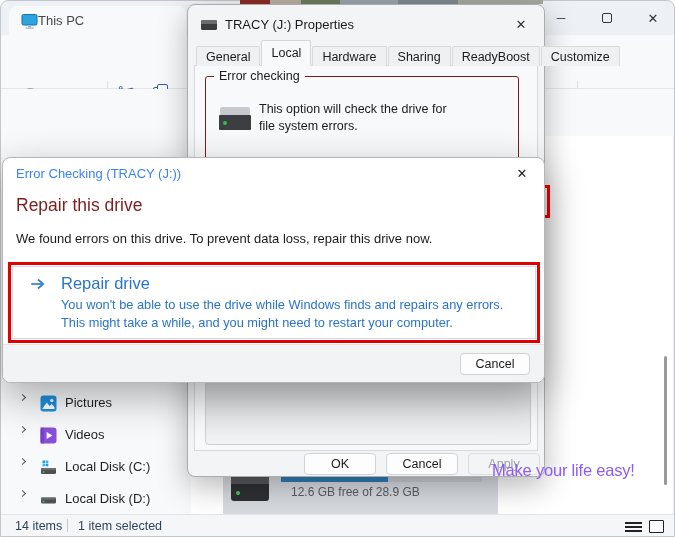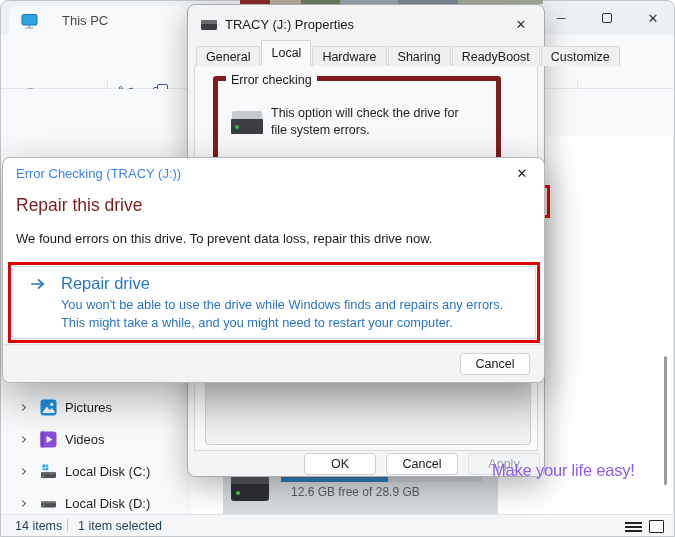--- a/index.html
+++ b/index.html
@@ -3,21 +3,21 @@
 <meta charset="utf-8">
 <style>
   html,body{margin:0;padding:0;background:#dcdfe3;}
   *{box-sizing:border-box;}
   #stage{position:relative;width:675px;height:537px;font-family:"Liberation Sans",sans-serif;overflow:hidden;background:#fff;}
   
   .window{position:absolute;inset:0;background:#edf0f4;border:1px solid #c3c6ca;border-radius:8px 8px 0 0;overflow:hidden;}
   .topstrip{position:absolute;left:240px;top:0;width:303px;height:4px;z-index:6;
     background:linear-gradient(90deg,#8a2b25 0 10%,#b7ada0 10% 20%,#6b7a5c 20% 33%,#9aa3ab 33% 52%,#7d8a8f 52% 72%,#a3a89f 72% 100%);}
   .tab{position:absolute;left:8px;top:5px;width:177px;height:29px;background:#f7f9fb;border-radius:8px 8px 0 0;
-    display:flex;align-items:center;gap:24px;padding-left:12px;}
+    display:flex;align-items:center;gap:0;padding-left:12px;}
   .tab-label{font-size:13px;color:#474747;}
   .winbtn{position:absolute;top:6px;width:30px;height:22px;display:flex;align-items:center;justify-content:center;color:#333;font-size:12px;}
   .minimize{left:545px;}
   .maximize{left:591px;}
   .maxbox{width:10px;height:10px;border:1px solid #333;border-radius:2px;}
   .winclose{left:637px;font-size:13px;}
   .toolbar{position:absolute;left:0;right:0;top:34px;height:54px;background:#f7f9fb;border-bottom:1px solid #e3e6ea;}
   .new-btn{position:absolute;left:14px;top:45px;height:30px;display:flex;align-items:center;gap:7px;padding:0 8px;border-radius:4px;}
   .plus-circle{width:15px;height:15px;border:1.4px solid #8e99ad;border-radius:50%;position:relative;}
   .plus-circle:before,.plus-circle:after{content:"";position:absolute;background:#8e99ad;}
@@ -32,21 +32,21 @@
   .copy-icon .r1{position:absolute;left:0;top:3px;width:11px;height:13px;border:1.4px solid #3c5a9e;border-radius:2px;background:#f7f9fb;}
   .copy-icon .r2{position:absolute;left:4px;top:0;width:11px;height:13px;border:1.4px solid #3c5a9e;border-radius:2px;background:#f7f9fb;}
   .view-chev{position:absolute;left:548px;top:55px;}
   .more-btn{position:absolute;left:588px;top:48px;width:30px;height:22px;display:flex;align-items:center;justify-content:center;font-size:13px;font-weight:bold;color:#1a1a1a;letter-spacing:1px;}
   .navbar{position:absolute;left:0;right:0;top:88px;height:47px;background:#f7f9fb;}
   .nav-glyph{position:absolute;font-size:17px;color:#868d96;}
   .addressbar{position:absolute;left:134px;top:96px;width:410px;height:31px;background:#fff;border:1px solid #d8dadd;border-radius:4px;display:flex;align-items:center;padding-left:10px;gap:9px;}
   .searchbox{position:absolute;left:548px;top:96px;width:113px;height:31px;background:#fff;border:1px solid #d8dadd;border-radius:4px;}
   
   .sidebar{position:absolute;left:0;top:135px;width:190px;bottom:22px;background:#f7f9fb;}
-  .side-item{position:absolute;left:0;width:190px;height:24px;display:flex;align-items:center;gap:0;}
+  .side-item{position:absolute;left:0;width:190px;height:24px;display:flex;align-items:flex-start;gap:0;}
   .side-chev{margin-left:19px;width:5px;height:5px;border-right:1.4px solid #555;border-bottom:1.4px solid #555;transform:rotate(-45deg);}
   .side-ic{margin-left:15px;width:17px;height:17px;flex:0 0 auto;}
   .side-label{margin-left:8px;font-size:13px;color:#1f1f1f;}
   .content{position:absolute;left:190px;top:135px;right:1px;bottom:22px;background:#fff;}
   .drive-row{position:absolute;left:222px;top:467px;width:275px;height:46px;background:#d7dbe0;}
   .drive-big{position:absolute;left:230px;top:474px;width:38px;height:26px;border-radius:3px;background:#2f3033;overflow:hidden;}
   .drive-big .hl{position:absolute;left:0;right:0;top:0;height:9px;background:#56585c;}
   .drive-big .led{position:absolute;left:5px;top:16px;width:4px;height:4px;border-radius:50%;background:#3fd05a;}
   .capacity{position:absolute;left:280px;top:470px;width:201px;height:11px;background:#c9cdd2;}
   .capacity .fill{height:100%;width:53%;background:#2f7db6;}
@@ -63,21 +63,21 @@
     box-shadow:0 10px 30px rgba(0,0,0,.28);z-index:10;}
   .props-title{position:absolute;left:13px;top:12px;display:flex;align-items:center;gap:8px;}
   .mini-drive{width:16px;height:10px;background:#3a3c3f;border-radius:1.5px;position:relative;overflow:hidden;}
   .mini-drive:before{content:"";position:absolute;left:0;right:0;top:0;height:4px;background:#6a6c70;}
   .props-title-text{font-size:13px;color:#1b1b1b;}
   .dlg-close{position:absolute;right:10px;top:8px;width:26px;height:22px;display:flex;align-items:center;justify-content:center;font-size:13px;color:#333;}
   .props-tabs{position:absolute;left:8px;top:35px;display:flex;align-items:flex-end;height:26px;z-index:2;}
   .ptab{font-size:12.5px;color:#1b1b1b;padding:0 9px;height:20px;line-height:20px;background:#eef0f2;border:1px solid #d9d9d9;border-bottom:none;margin-right:1px;border-radius:2px 2px 0 0;}
   .ptab.active{height:26px;line-height:25px;background:#f8f9fa;border:1px solid #d5d5d5;border-bottom:1px solid #f8f9fa;position:relative;z-index:3;}
   .props-page{position:absolute;left:6px;right:6px;top:60px;height:386px;background:#f8f9fa;border:1px solid #d9d9d9;z-index:1;}
-  .groupbox{position:absolute;left:18px;top:10px;width:288px;height:88px;border:5px solid #7f1d1d;border-radius:3px;}
+  .groupbox{position:absolute;left:10px;top:10px;width:314px;height:88px;border:1px solid #7f1d1d;border-radius:3px;}
   .group-label{position:absolute;left:8px;top:-8px;background:#f8f9fa;padding:0 5px;font-size:12.5px;color:#1b1b1b;}
   .ec-drive{position:absolute;left:13px;top:30px;width:32px;height:23px;}
   .ec-drive .top{position:absolute;left:1px;right:1px;top:0;height:8px;background:#c6c9cd;border-radius:2px 2px 0 0;}
   .ec-drive .bot{position:absolute;left:0;right:0;top:8px;bottom:0;background:#3c3e42;border-radius:1px;}
   .ec-drive .led{position:absolute;left:4px;top:14px;width:4px;height:4px;border-radius:50%;background:#2fbf4a;}
   .ec-text{position:absolute;left:53px;top:24px;width:200px;font-size:12.5px;line-height:1.35;color:#1b1b1b;}
   .redbox-check{position:absolute;left:198px;top:119px;width:157px;height:33px;border:3px solid #e00000;z-index:5;pointer-events:none;}
   .check-btn{position:absolute;left:227px;top:125px;width:98px;height:22px;background:linear-gradient(#eef6fd,#d9eafa);
     border:1px solid #3c87c8;border-radius:3px;display:flex;align-items:center;justify-content:center;gap:5px;font-size:12.5px;color:#1a1a1a;}
   .bottom-groupbox{position:absolute;left:10px;top:314px;width:326px;height:65px;border:1px solid #cfcfcf;border-radius:4px;

